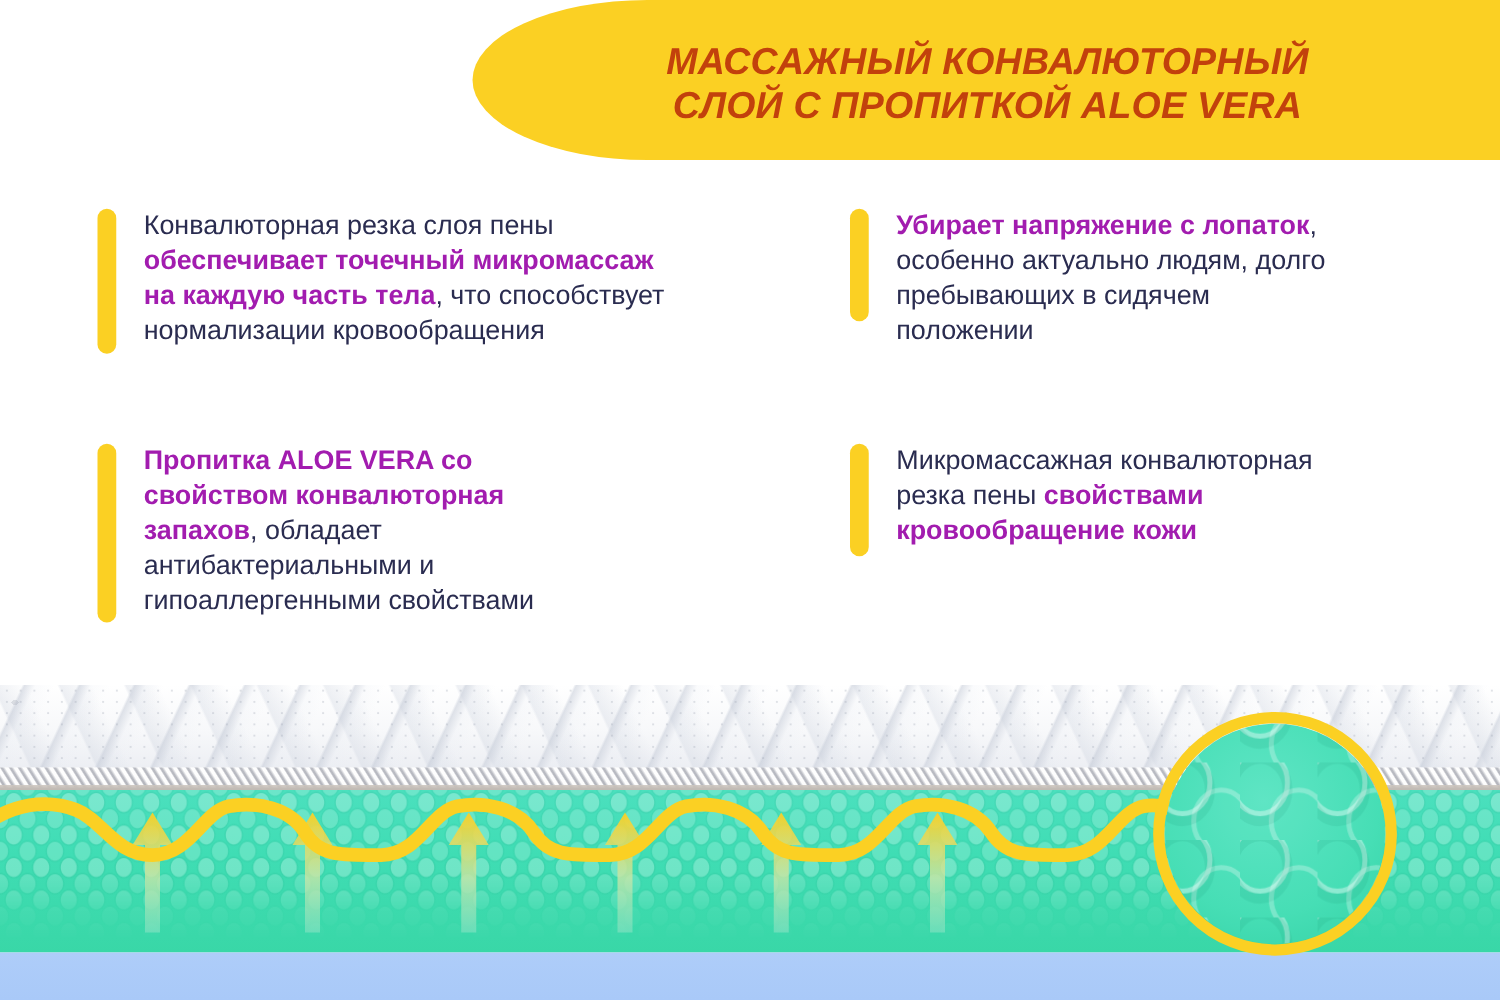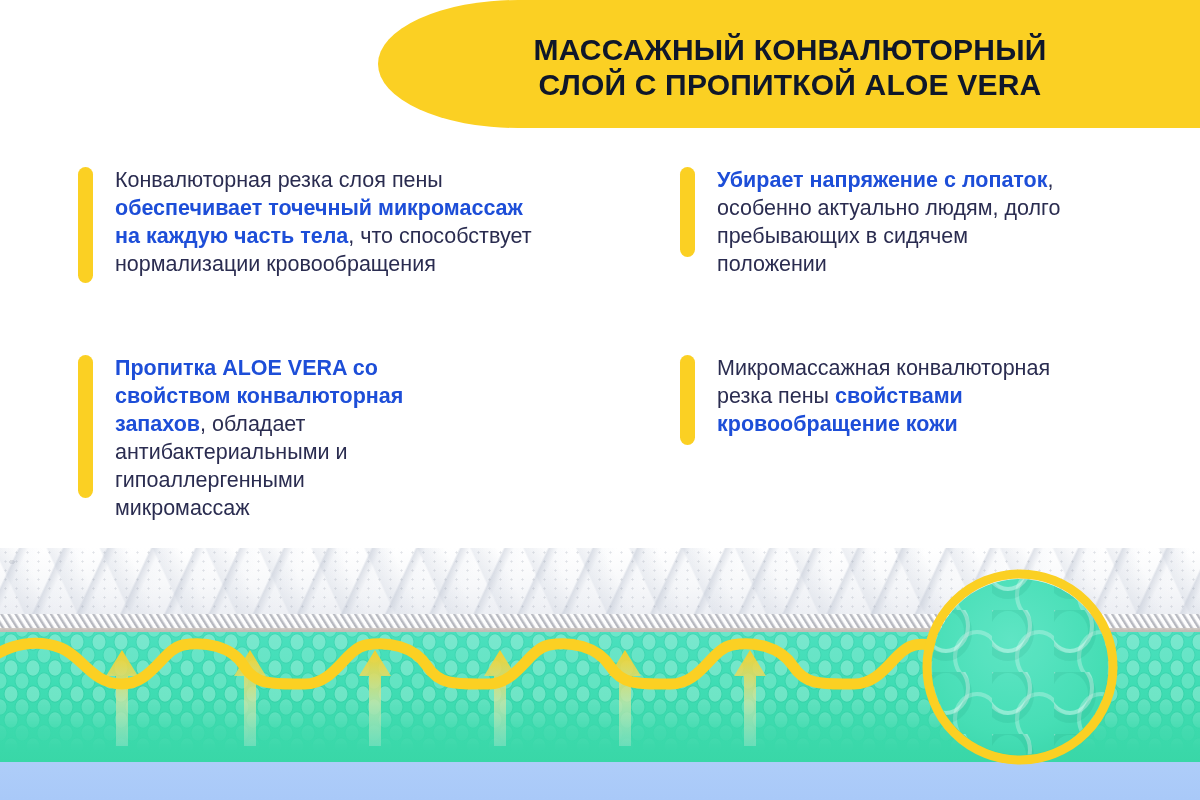--- a/index.html
+++ b/index.html
@@ -46,21 +46,21 @@
     flex:0 0 auto;
     width:15px;border-radius:8px;background:#FBD023;
     margin-right:22px;
   }
   .feat-text{
     color:#2A2C50;
     font-size:21.5px;
     line-height:1.30;
     max-width:430px;
   }
-  .feat-text b{font-weight:bold;color:#1d4ed8;}
+  .feat-text b{font-weight:bold;color:#a21caf;}
 
   
   #feat-1{left:58px;top:17px;}
   #feat-1 .bar{height:116px;}
   #feat-1 .feat-text{width:420px;}
 
   #feat-2{left:58px;top:205px;}
   #feat-2 .bar{height:143px;}
   #feat-2 .feat-text{width:330px;}
 
@@ -137,33 +137,33 @@
     background:linear-gradient(180deg,#AECDF9 0%,#A9C9F8 100%);
   }
   .mattress-svg{position:absolute;left:0;top:0;width:1200px;height:252px;}
 </style>
 </head>
 <body>
 
 <div class="page">
 
   <div class="banner" style="background: rgb(251, 208, 35);"></div>
-  <div class="banner-title" style="color: #0f172a;">МАССАЖНЫЙ КОНВАЛЮТОРНЫЙ
+  <div class="banner-title" style="color: #c2410c; font-style: italic;">МАССАЖНЫЙ КОНВАЛЮТОРНЫЙ
 СЛОЙ С ПРОПИТКОЙ ALOE VERA</div>
 
   <div class="features">
 
     <div class="feat" id="feat-1">
       <div class="bar" style="background: rgb(251, 208, 35);"></div>
       <div class="feat-text" style="color: rgb(42, 44, 80);"><span>Конвалюторная резка слоя пены </span><b>обеспечивает точечный микромассаж на каждую часть тела</b><span>, что способствует нормализации кровообращения</span></div>
     </div>
 
     <div class="feat" id="feat-2">
       <div class="bar" style="background: rgb(251, 208, 35);"></div>
-      <div class="feat-text" style="color: rgb(42, 44, 80);"><b>Пропитка ALOE VERA со свойством конвалюторная запахов</b><span>, обладает антибактериальными и гипоаллергенными микромассаж</span></div>
+      <div class="feat-text" style="color: rgb(42, 44, 80);"><b>Пропитка ALOE VERA со свойством конвалюторная запахов</b><span>, обладает антибактериальными и гипоаллергенными свойствами</span></div>
     </div>
 
     <div class="feat" id="feat-3">
       <div class="bar" style="background: rgb(251, 208, 35);"></div>
       <div class="feat-text" style="color: rgb(42, 44, 80);"><b>Убирает напряжение с лопаток</b><span>, особенно актуально людям, долго пребывающих в сидячем положении</span></div>
     </div>
 
     <div class="feat" id="feat-4">
       <div class="bar" style="background: rgb(251, 208, 35);"></div>
       <div class="feat-text" style="color: rgb(42, 44, 80);"><span>Микромассажная конвалюторная резка пены </span><b>свойствами кровообращение кожи</b></div>

